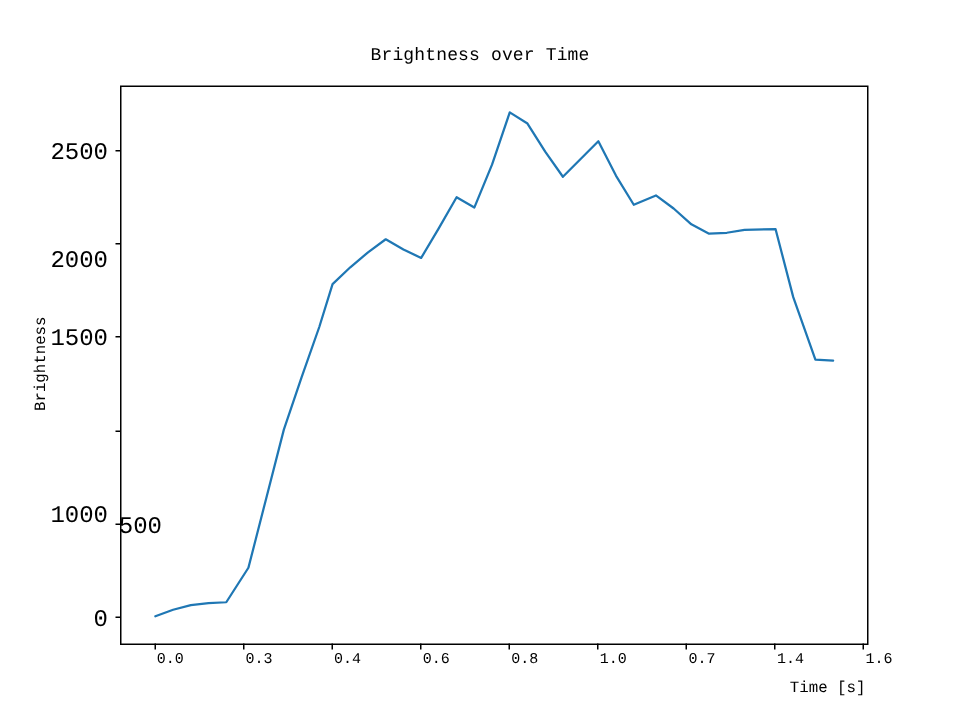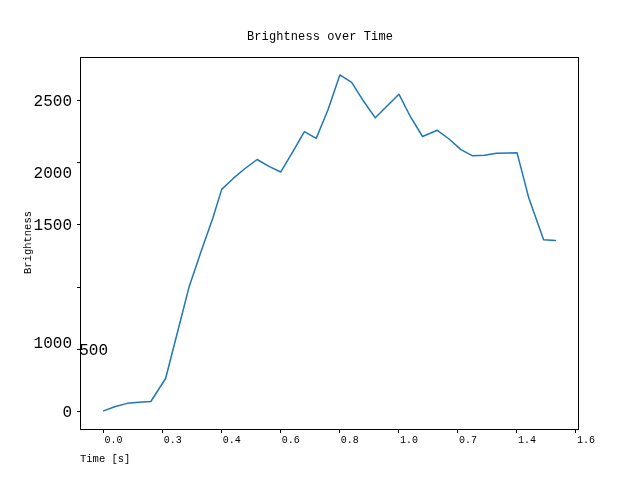--- a/index.html
+++ b/index.html
@@ -76,21 +76,21 @@
     text-align: right;
     font-size: 16px;
     color: #000000;
     margin-top: -7px;
   }
   #xlabel {
     position: absolute;
     left: 80px;
     width: 497px;
     top: 453px;
-    text-align: left;
+    text-align: right;
     font-size: 10.5px;
     color: #000000;
   }
   #ylabel {
     position: absolute;
     left: 0px;
     top: 0px;
     width: 371px;
     height: 16px;
     font-size: 10.5px;

